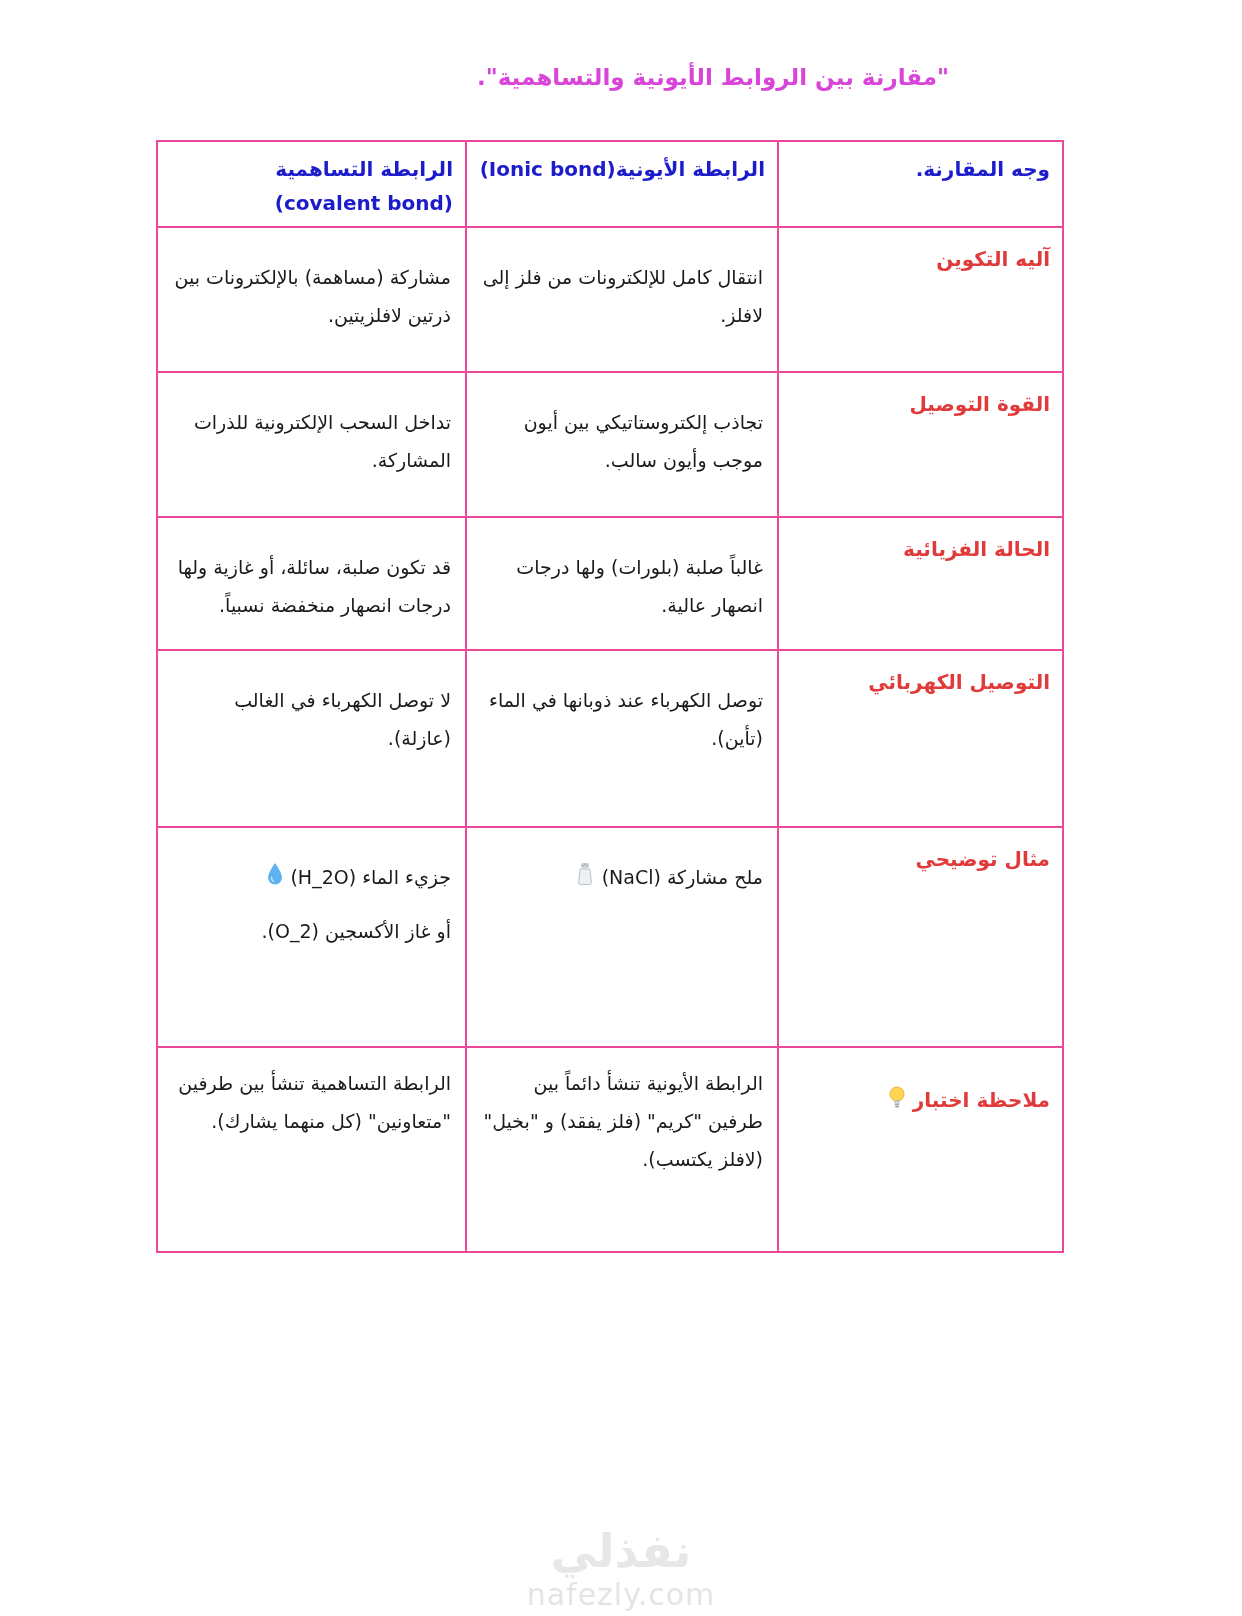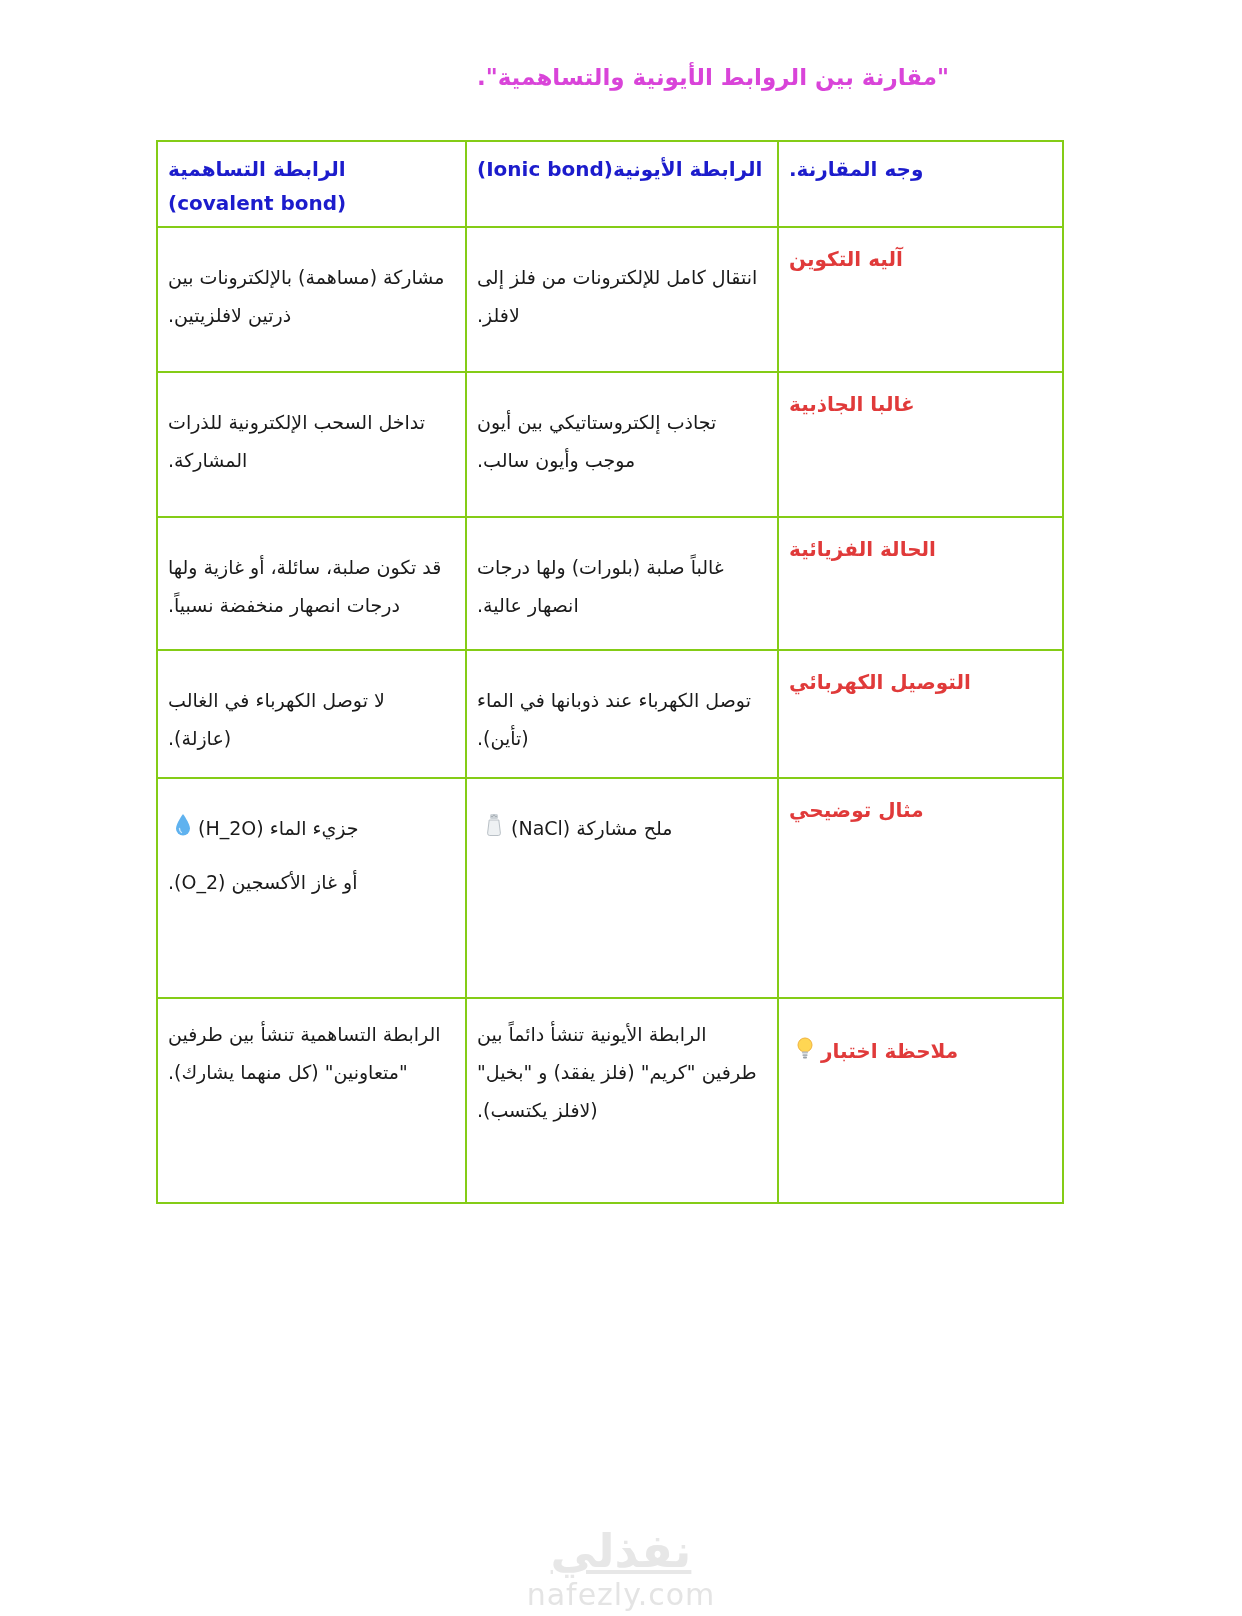--- a/index.html
+++ b/index.html
@@ -27,35 +27,35 @@
     margin: 50px 0 0 156px;
     width: 906px;
     border-collapse: collapse;
     table-layout: fixed;
     direction: rtl;
   }
   .compare-table col.col-aspect   { width: 285px; }
   .compare-table col.col-ionic    { width: 312px; }
   .compare-table col.col-covalent { width: 309px; }
   .compare-table th, .compare-table td {
-    border: 2px solid #84cc16;
+    border: 2px solid #ec4899;
     vertical-align: top;
-    text-align: left;
+    text-align: right;
   }
   .compare-table thead th {
     color: #1c1ccc;
     font-size: 20px;
     font-weight: bold;
     line-height: 1.7;
     padding: 10px 12px 6px 10px;
   }
   tr.header-row { height: 72px; }
   tr.row-1, tr.row-2 { height: 145px; }
   tr.row-3 { height: 133px; }
-  tr.row-4 { height: 128px; }
+  tr.row-4 { height: 177px; }
   tr.row-5 { height: 220px; }
   tr.row-6 { height: 205px; }
   td.aspect {
     color: #e03a3a;
     font-size: 20px;
     font-weight: bold;
     padding: 15px 12px 0 10px;
     line-height: 1.6;
   }
   td.content {
@@ -78,21 +78,20 @@
     bottom: 4px;
     text-align: center;
     direction: rtl;
     user-select: none;
   }
   .wm-logo {
     font-size: 46px;
     font-weight: bold;
     color: #e7e7e7;
     line-height: 1.1;
-    text-decoration: underline;
   }
   .wm-site {
     direction: ltr;
     font-size: 30px;
     color: #e4e4e4;
     letter-spacing: 1px;
   }
 </style>
 </head>
 <body>
@@ -114,21 +113,21 @@
         <th>الرابطة التساهمية (covalent bond)</th>
       </tr>
     </thead>
     <tbody>
       <tr class="row-1">
         <td class="aspect">آليه التكوين</td>
         <td class="content">انتقال كامل للإلكترونات من فلز إلى لافلز.</td>
         <td class="content">مشاركة (مساهمة) بالإلكترونات بين ذرتين لافلزيتين.</td>
       </tr>
       <tr class="row-2">
-        <td class="aspect">غالبا الجاذبية</td>
+        <td class="aspect">القوة التوصيل</td>
         <td class="content">تجاذب إلكتروستاتيكي بين أيون موجب وأيون سالب.</td>
         <td class="content">تداخل السحب الإلكترونية للذرات المشاركة.</td>
       </tr>
       <tr class="row-3">
         <td class="aspect">الحالة الفزيائية</td>
         <td class="content">غالباً صلبة (بلورات) ولها درجات انصهار عالية.</td>
         <td class="content">قد تكون صلبة، سائلة، أو غازية ولها درجات انصهار منخفضة نسبياً.</td>
       </tr>
       <tr class="row-4">
         <td class="aspect">التوصيل الكهربائي</td>

